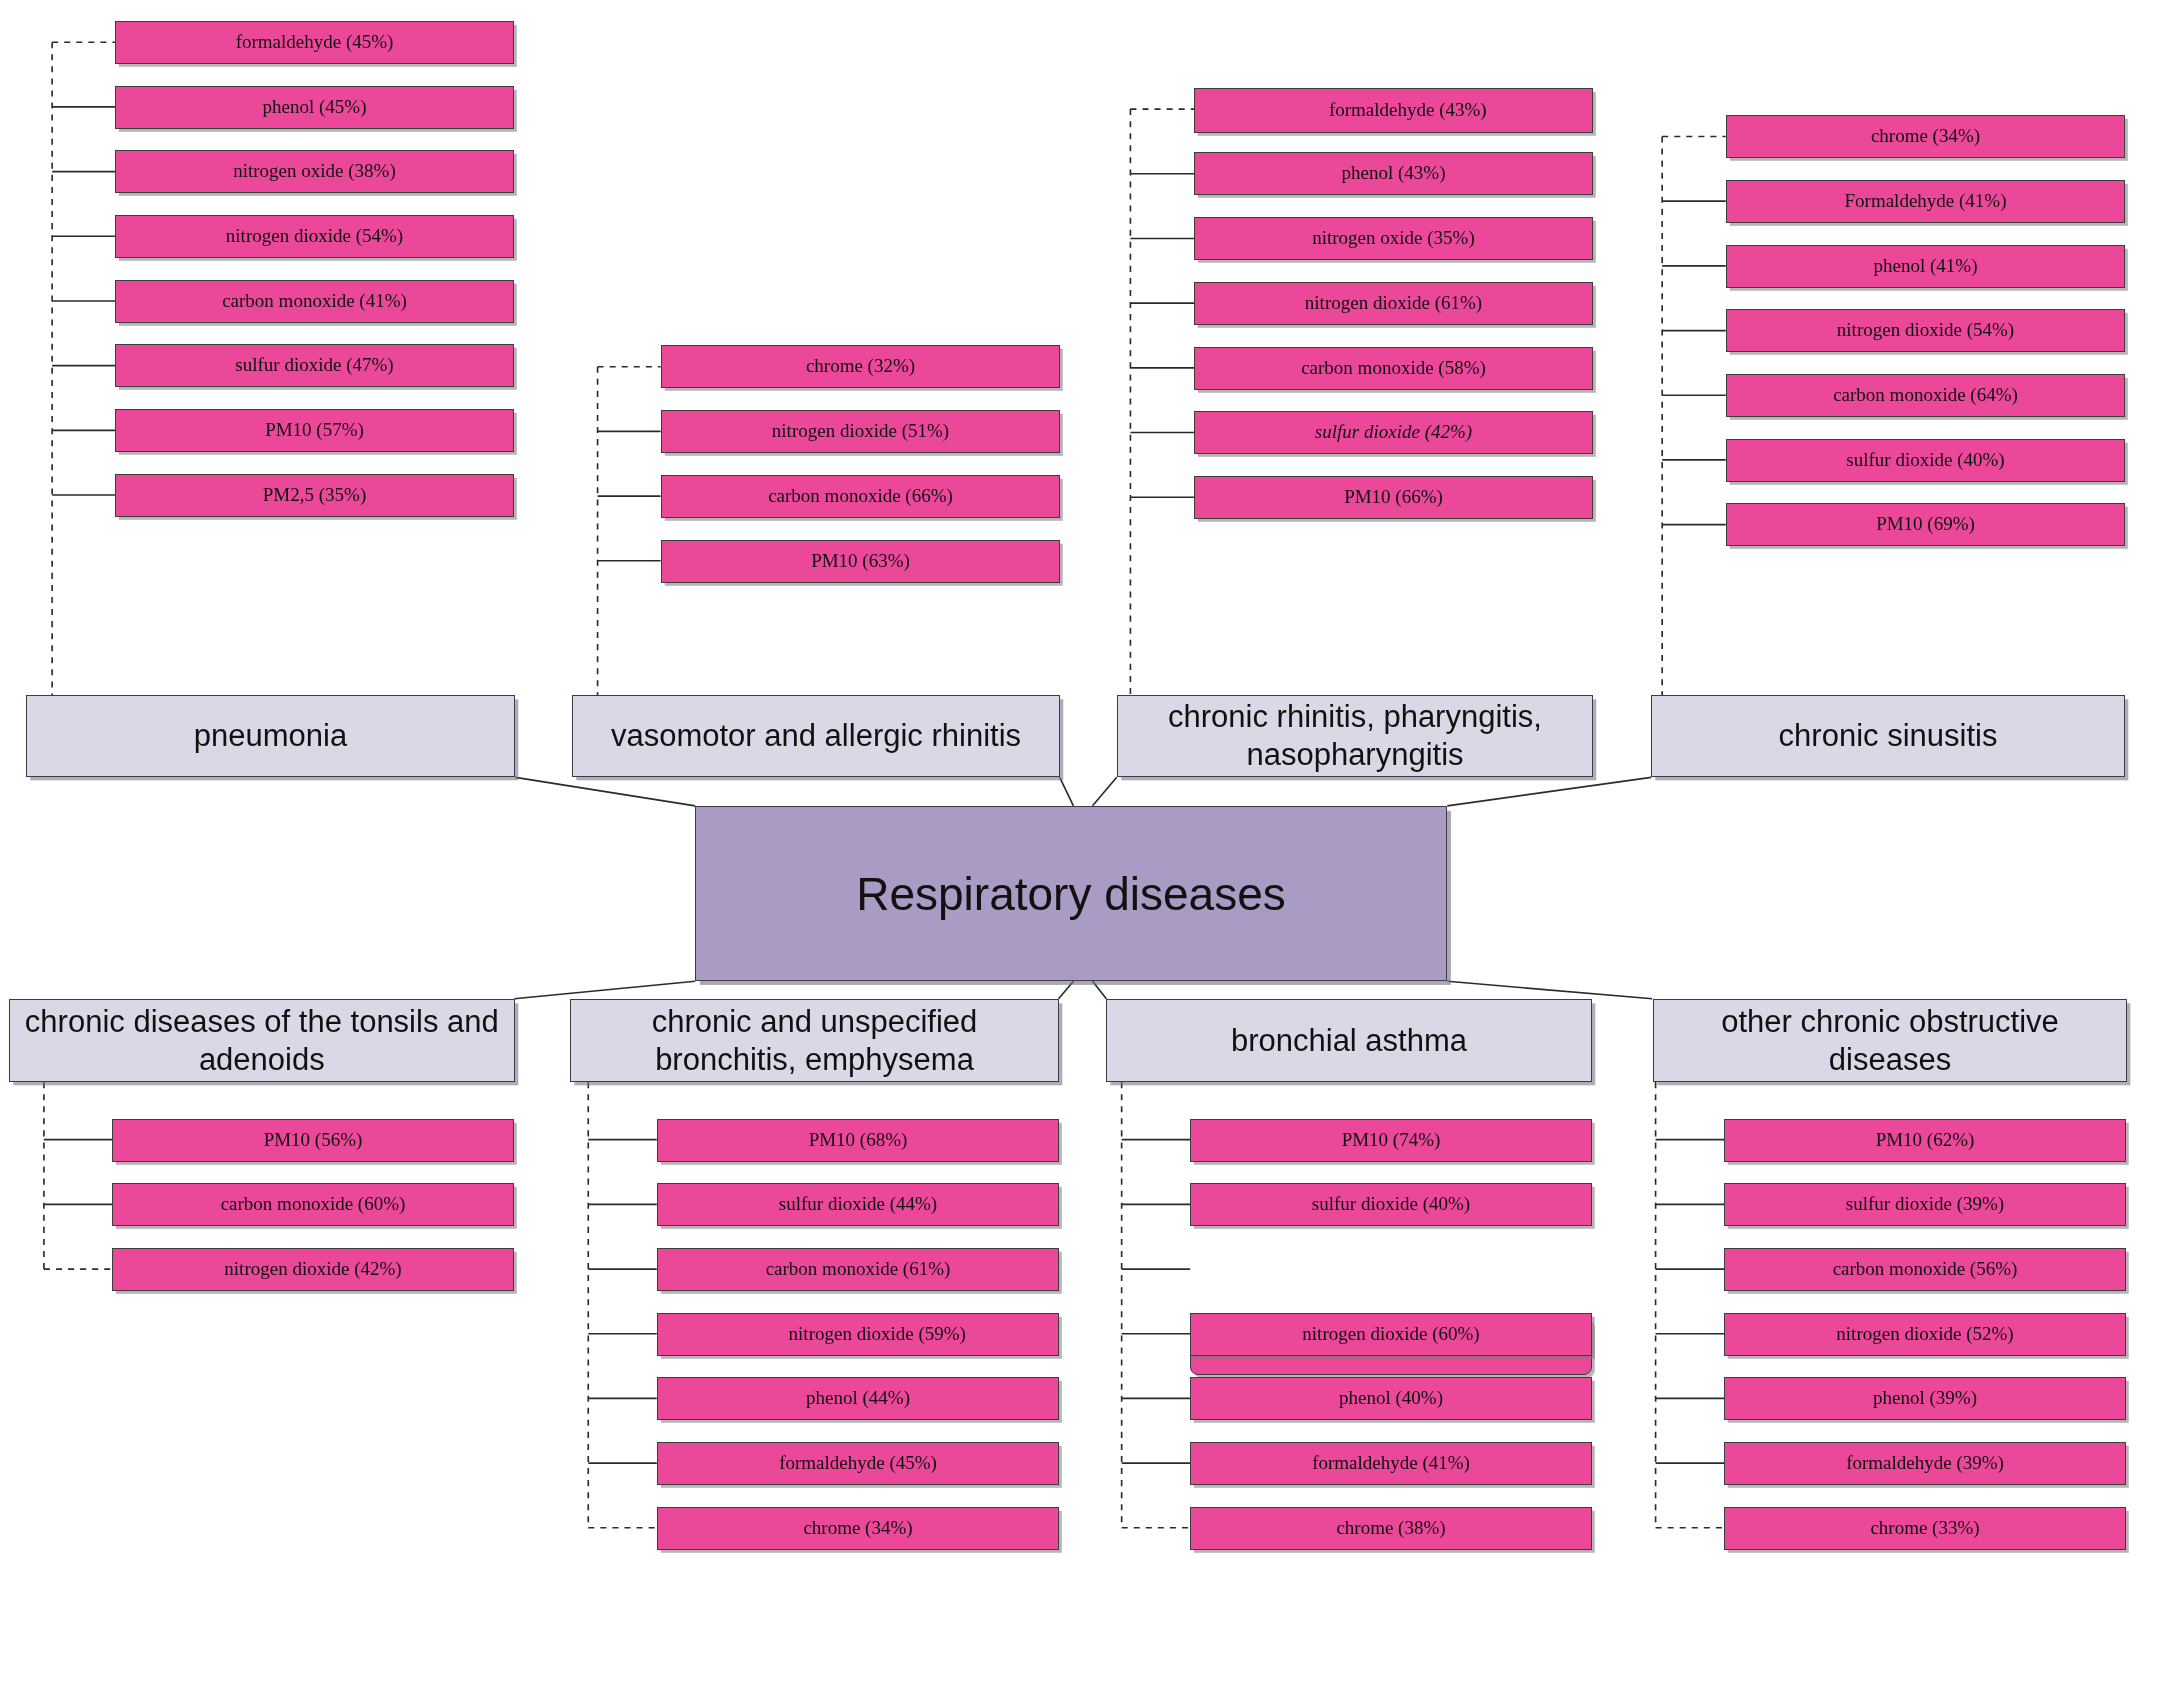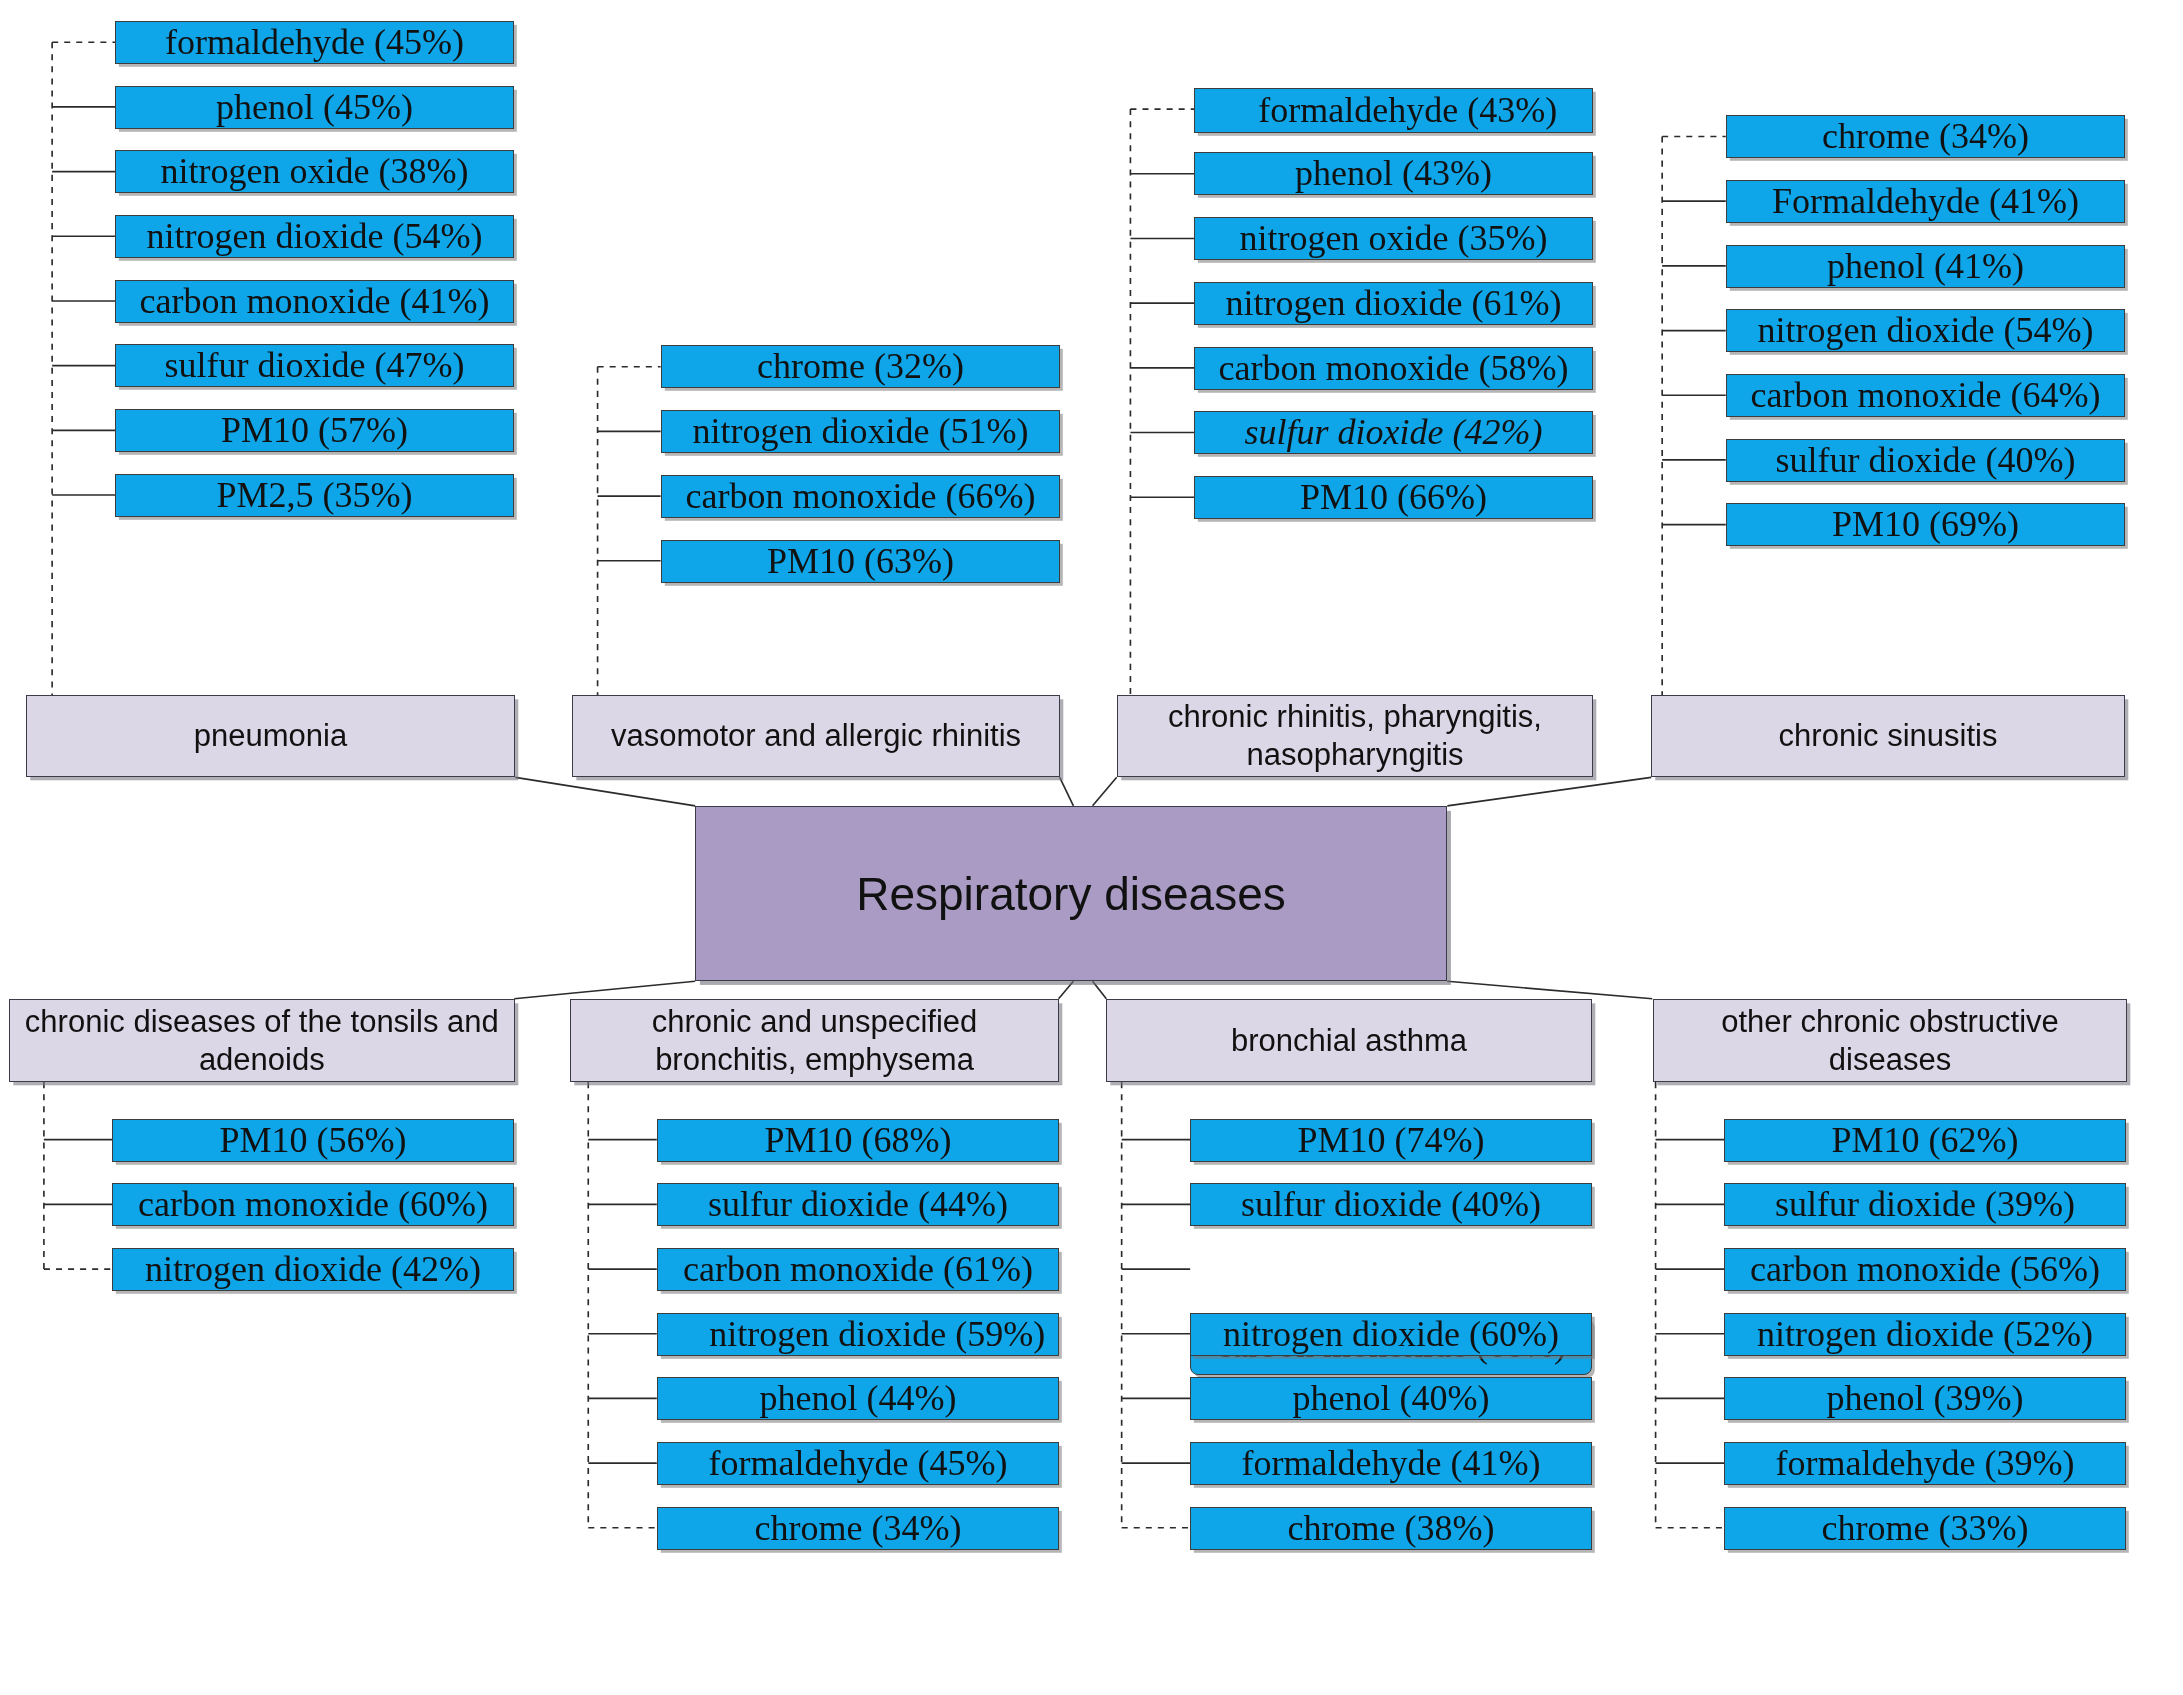--- a/index.html
+++ b/index.html
@@ -18,28 +18,28 @@
   #edges {
     position: absolute;
     left: 0; top: 0;
     width: 2183px; height: 1695px;
     pointer-events: none;
   }
   
   .leaf {
     position: absolute;
     box-sizing: border-box;
-    background: #0ea5e9;
+    background: #ec4899;
     border: 1.6px solid #3d3d3d;
     box-shadow: 3.3px 3.3px 0 -0.5px rgba(120,120,120,0.55);
     display: flex;
     align-items: center;
     justify-content: center;
     font-family: "Liberation Serif", "DejaVu Serif", serif;
-    font-size: 36px;
+    font-size: 19px;
     color: #111111;
     line-height: 1.1;
     text-align: center;
     padding: 0 5.5px;
     z-index: 5;
   }
   
   .cat {
     position: absolute;
     box-sizing: border-box;

